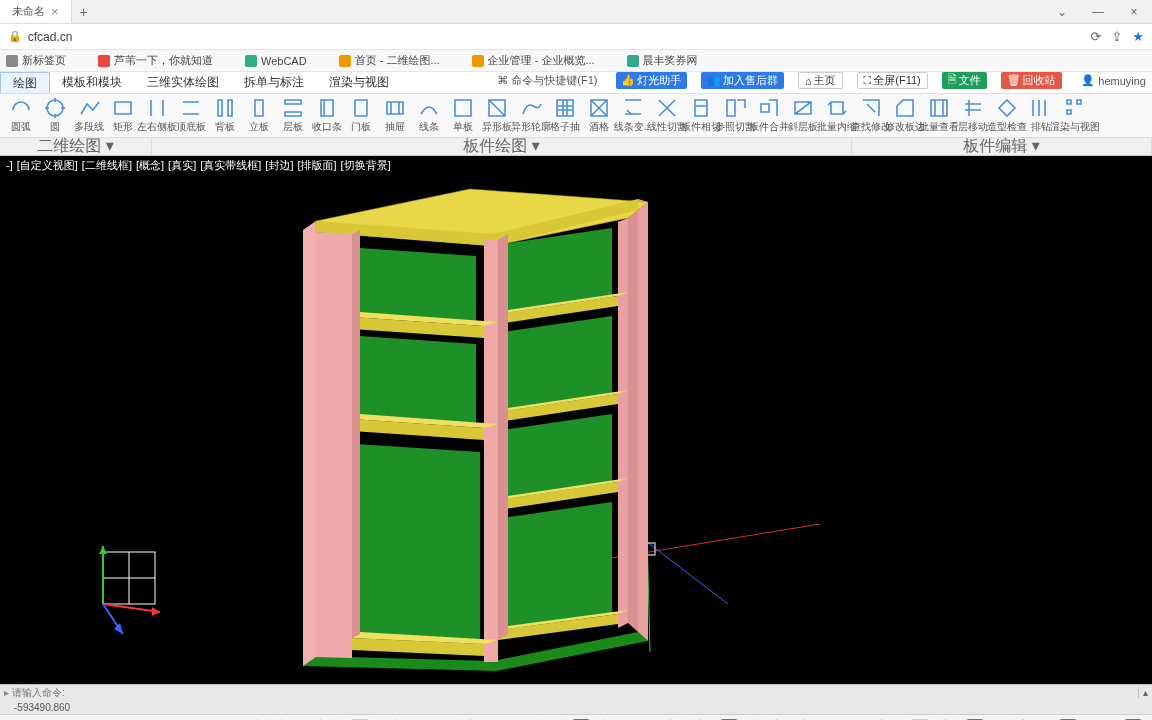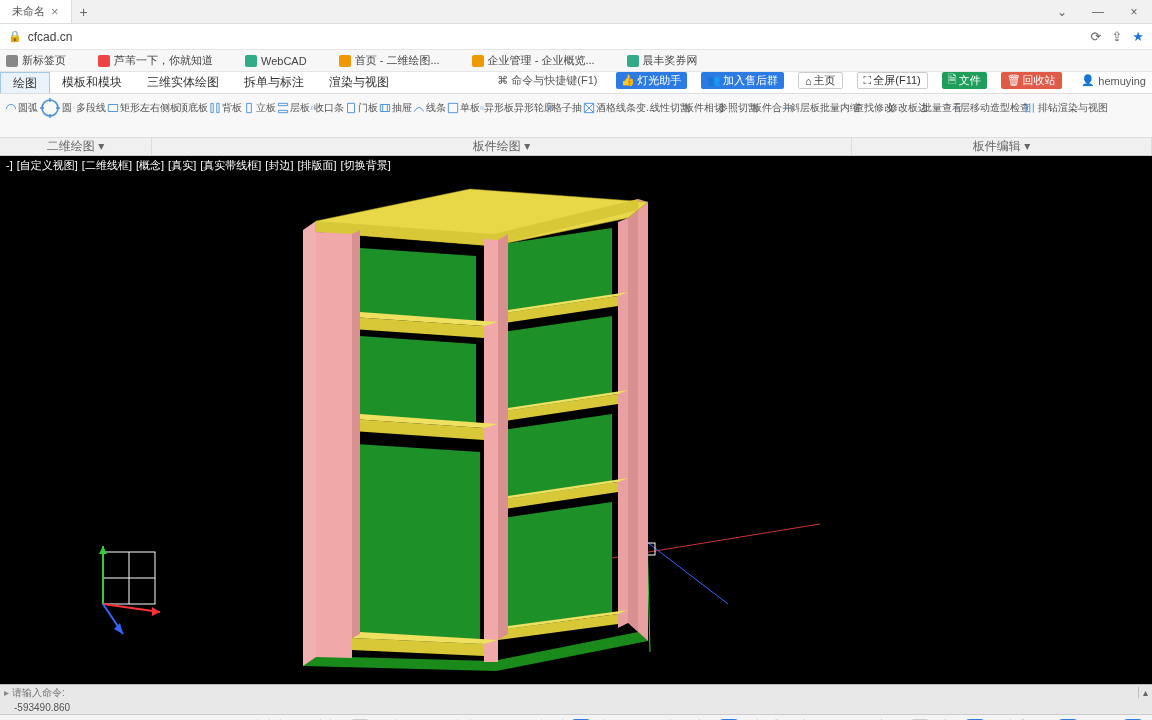--- a/index.html
+++ b/index.html
@@ -23,24 +23,24 @@
 .mtab { padding:0 12px; display:flex; align-items:center; font-size:12px; color:#333; border-right:1px solid transparent; cursor:pointer; }
 .mtab.active { background:#eaf3fc; border:1px solid #a4c8e8; border-bottom:none; }
 .hdr-right { margin-left:auto; display:flex; gap:14px; align-items:center; padding-right:6px; }
 .hbtn { height:17px; padding:0 6px; border-radius:2px; color:#fff; font-size:11px; display:flex; align-items:center; gap:2px; cursor:pointer; }
 .blue { background:#2c7be5; }
 .green { background:#1e9e5a; }
 .red { background:#e05a47; }
 .white { background:#fff; color:#333; border:1px solid #ccc; }
 .user { font-size:11px; color:#555; margin-left:6px; display:flex; align-items:center; gap:3px; }
 .ribbon { height:44px; background:#f8f8f8; border-bottom:1px solid #ddd; display:flex; align-items:flex-start; padding:2px 4px 0 4px; }
-.ritem { display:flex; flex-direction:row; align-items:center; width:34px; cursor:pointer; }
+.ritem { display:flex; flex-direction:column; align-items:center; width:34px; cursor:pointer; }
 .ritem svg { width:26px; height:24px; }
 .ritem span { font-size:10px; color:#555; white-space:nowrap; }
-.sub-ribbon { height:18px; background:#f0f0f0; border-bottom:1px solid #ccc; display:flex; font-size:12px; color:#666; }
+.sub-ribbon { height:18px; background:#f0f0f0; border-bottom:1px solid #ccc; display:flex; font-size:16px; color:#666; }
 .sg { padding:0 10px; border-right:1px solid #ddd; display:flex; align-items:center; justify-content:center; }
 .view-status { height:18px; background:#000; color:#fff; font-size:11px; padding:0 6px; display:flex; gap:4px; align-items:center; }
 .view-status span { cursor:pointer; }
 .canvas { position:relative; height:510px; background:#000; overflow:hidden; }
 .canvas svg { position:absolute; left:0; top:0; }
 .cmd-bar { height:16px; background:#e8e8e8; border-top:1px solid #bbb; display:flex; align-items:center; font-size:10px; padding-left:4px; }
 .cmd-bar input { flex:1; border:none; background:transparent; font-size:10px; outline:none; }
 .cmd-up { width:14px; text-align:center; color:#666; border-left:1px solid #bbb; cursor:pointer; }
 .coord-bar { height:14px; background:#e8e8e8; font-size:10px; padding-left:14px; display:flex; align-items:center; color:#555; }
 .status-bar { height:20px; background:#f4f4f4; border-top:1px solid #ccc; display:flex; align-items:center; padding:0 8px; gap:10px; font-size:10px; color:#555; }

